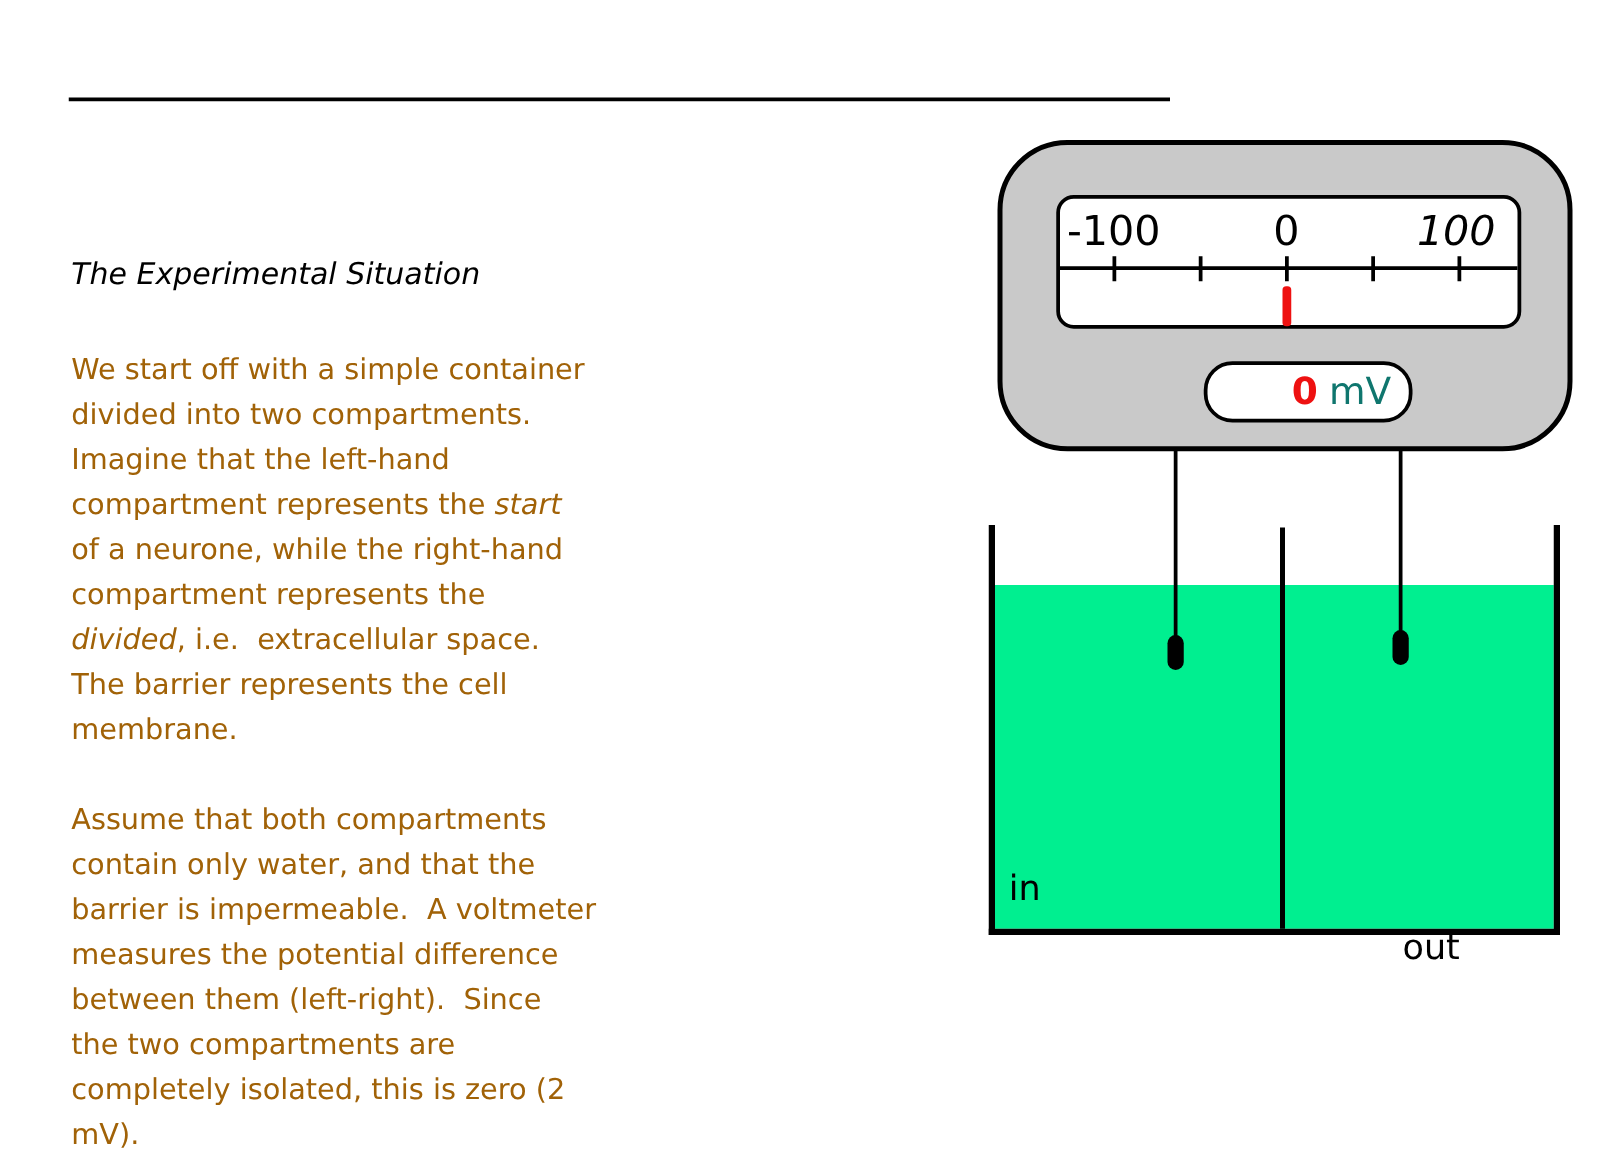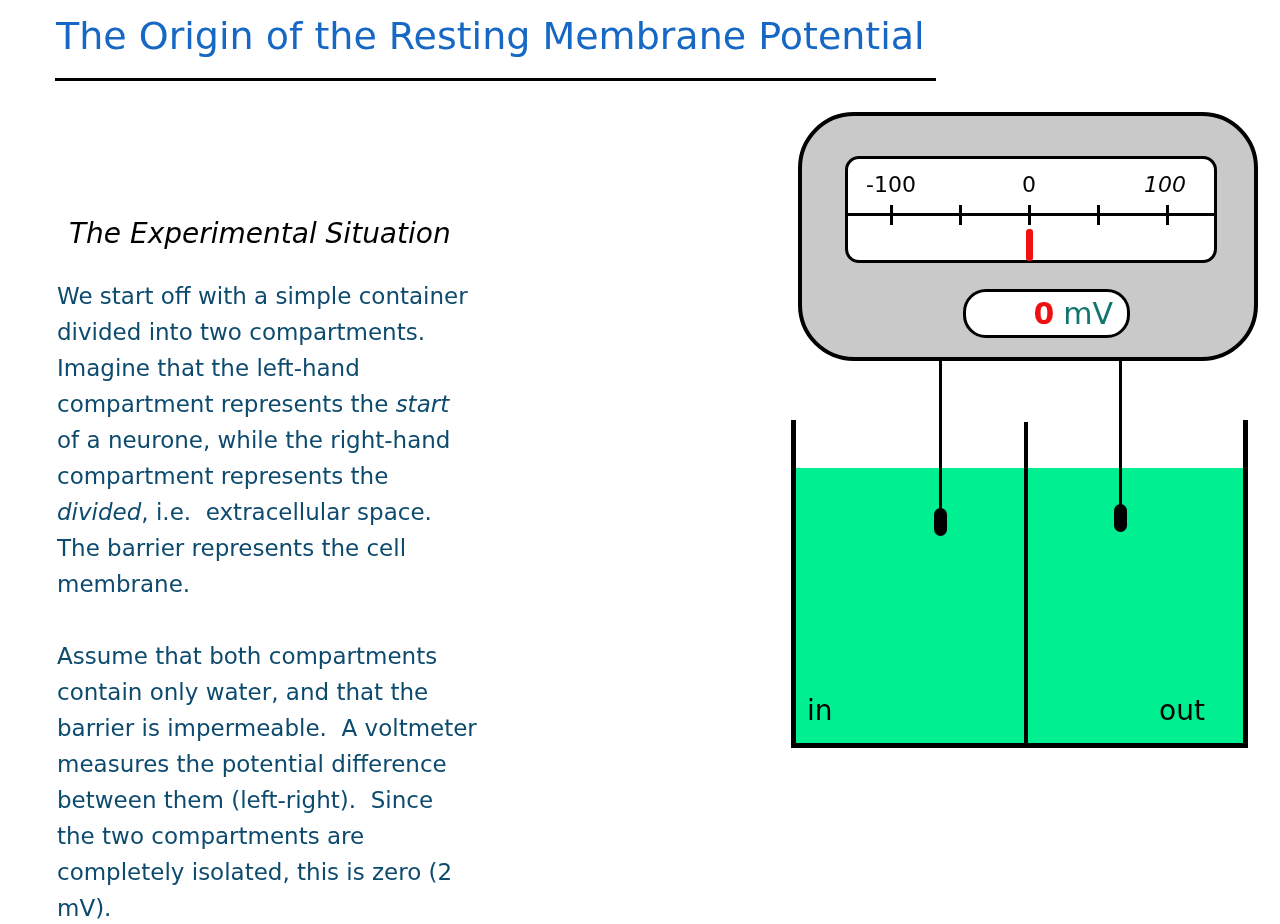--- a/index.html
+++ b/index.html
@@ -26,28 +26,28 @@
   .title-rule {
     position: absolute; left: 55px; top: 78px;
     width: 881px; height: 3px; background: var(--ink);
   }
   .subtitle {
     position: absolute; left: 56px; top: 111px; margin: 0;
     font-size: 32px; font-weight: 400; color: var(--blue);
     white-space: nowrap;
   }
   .section-heading {
-    position: absolute; left: 57px; top: 205px; margin: 12px;
-    font-size: 28px; font-weight: 400; font-style: italic; color: #000;
+    position: absolute; left: 57px; top: 205px; margin: 0;
+    font-size: 24px; font-weight: 400; font-style: italic; color: #000;
     white-space: nowrap;
   }
   .paragraphs { position: absolute; left: 57px; top: 278px; width: 580px; }
   .body-para {
     margin: 0 0 36px 0;
-    font-size: 23px; line-height: 36px; color: #0c4a6e;
+    font-size: 23px; line-height: 36px; color: #a16207;
     white-space: pre-wrap;
   }
 
   
   .meter-body {
     position: absolute; left: 798px; top: 112px;
     width: 460px; height: 249px; box-sizing: border-box;
     background: var(--gray);
     border: 4px solid var(--ink);
     border-radius: 56px;
@@ -62,21 +62,21 @@
   .scale-line {
     position: absolute; left: 848px; top: 213px;
     width: 366px; height: 3px; background: var(--ink);
   }
   .scale-tick {
     position: absolute; top: 205px;
     width: 3px; height: 20px; background: var(--ink);
   }
   .scale-label {
     position: absolute; top: 170px; transform: translateX(-50%);
-    font-size: 22px; line-height: 30px; color: #000; white-space: nowrap;
+    font-size: 33px; line-height: 30px; color: #000; white-space: nowrap;
   }
   .needle {
     position: absolute; top: 229px;
     width: 7px; height: 32px; background: var(--red);
     border-radius: 3px;
   }
   .display {
     position: absolute; left: 963px; top: 289px;
     width: 167px; height: 49px; box-sizing: border-box;
     background: #fff; border: 3px solid var(--ink); border-radius: 23px;
@@ -111,28 +111,27 @@
   }
   .divider {
     position: absolute; left: 1024px; top: 422px;
     width: 4px; height: 321px; background: var(--ink);
   }
   .compartment-label {
     position: absolute; top: 695px;
     font-size: 28px; line-height: 32px; color: #000;
   }
   .label-in  { left: 807px; }
-  .label-out { left: 1122px; width: 120px; text-align: center; }
+  .label-out { left: 1122px; width: 120px; text-align: left; margin-top: 47px; }
 </style>
 </head>
 <body style="--blue: #1668c4; --gray: #c9c9c9; --green: #00ef90; --red: #ee1111; --ink: #000000;">
 
 <div class="scene">
 
-  <h1 class="title">The Origin of the Resting Membrane Potential</h1>
   <div class="title-rule"></div>
   <h3 class="section-heading">The Experimental Situation</h3>
   <div class="paragraphs">
       <p class="body-para"><span>We start off with a simple container
 divided into two compartments.
 Imagine that the left-hand
 compartment represents the </span><span style="font-style: italic;">start</span><span>
 of a neurone, while the right-hand
 compartment represents the
 </span><span style="font-style: italic;">divided</span><span>, i.e.  extracellular space.

